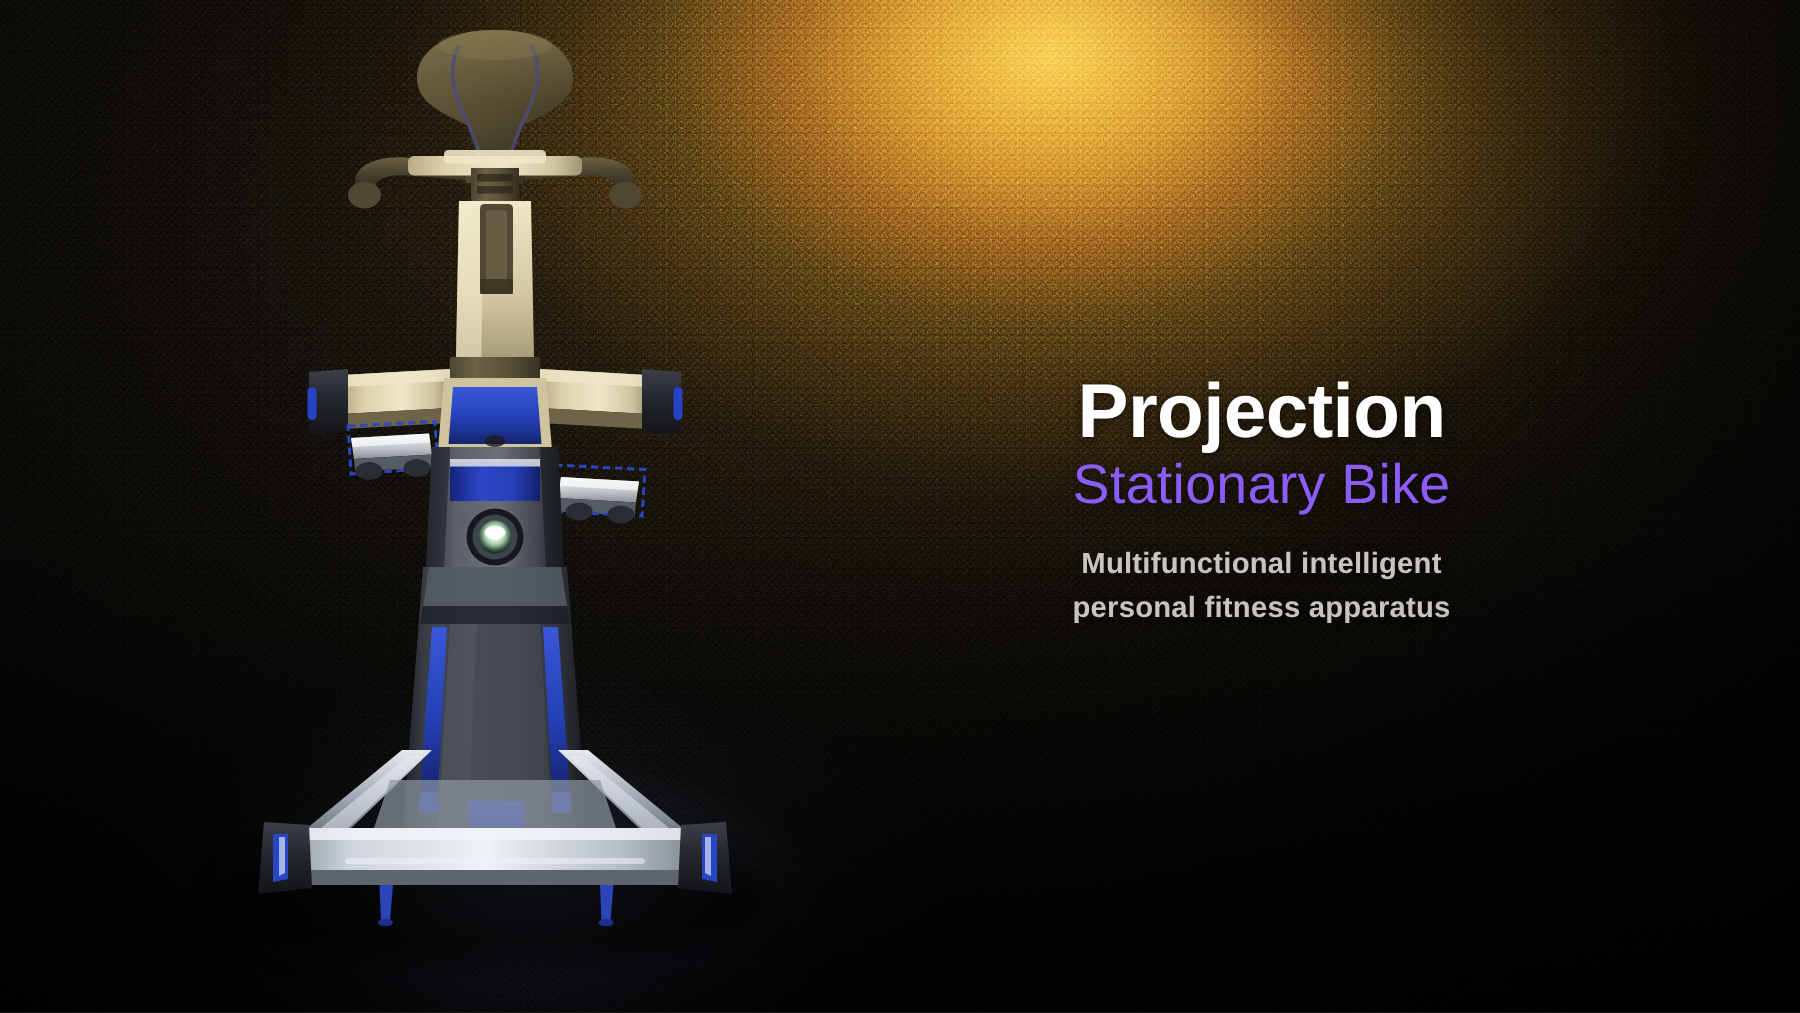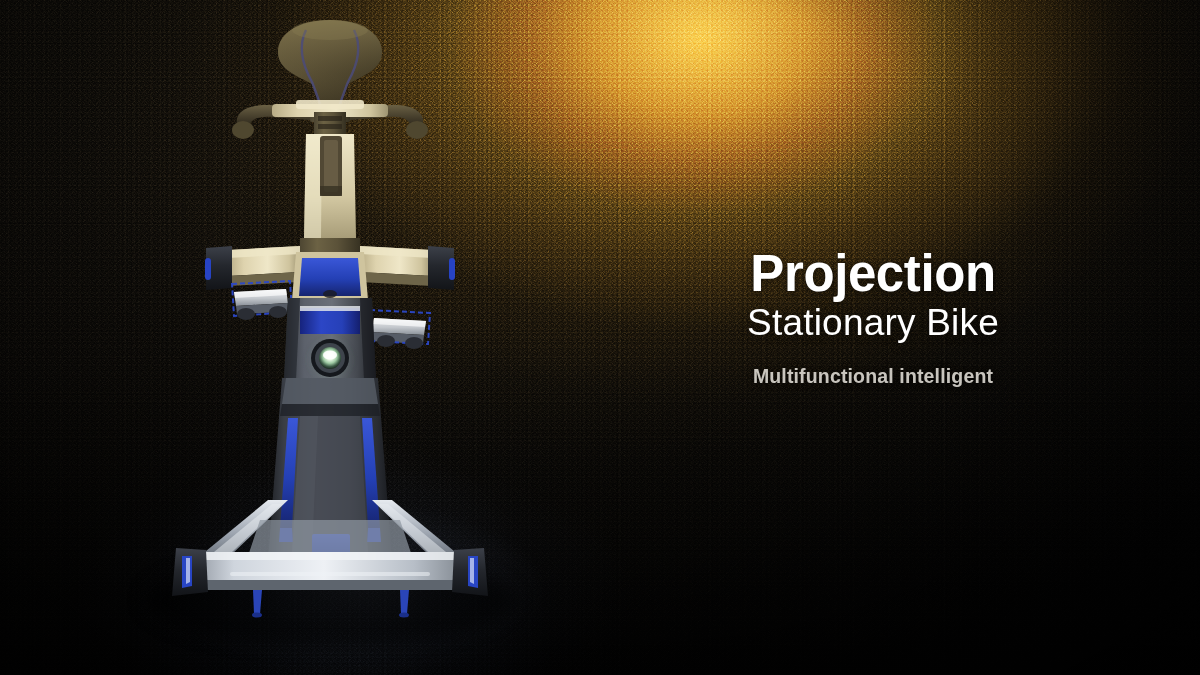--- a/index.html
+++ b/index.html
@@ -93,38 +93,38 @@
         rgba(120,146,200,0.15) 35%,
         rgba(48,62,95,0.05) 68%,
         rgba(0,0,0,0) 100%);
     mix-blend-mode:screen;
     pointer-events:none;
   }
 
   
   .copy {
     position:absolute;
-    left:708px; top:248px;
+    left:676px; top:248px;
     width:330px;
     text-align:center;
   }
   .headline {
     font-size:51px;
     font-weight:bold;
     letter-spacing:-0.4px;
     line-height:1.0;
     color:#ffffff;
     text-shadow:0 2px 9px rgba(0,0,0,0.55), 0 0 2px rgba(0,0,0,0.4);
   }
   .subhead {
     font-size:37px;
     font-weight:400;
     letter-spacing:0.2px;
     line-height:1.12;
-    color:#ffffff;
+    color:#8b5cf6;
     margin-top:3px;
     text-shadow:0 2px 9px rgba(0,0,0,0.55);
   }
   .tagline {
     margin-top:19px;
     font-size:19.5px;
     font-weight:700;
     line-height:1.45;
     color:rgba(247,244,236,0.80);
     letter-spacing:0.15px;
@@ -391,16 +391,17 @@
       <ellipse cx="257" cy="615" rx="5" ry="2.5" fill="#1a2f8a"></ellipse>
       <ellipse cx="404" cy="615" rx="5" ry="2.5" fill="#1a2f8a"></ellipse>
     </g>
   </svg>
 
   <div class="copy">
     <div class="headline">Projection</div>
     <div class="subhead">Stationary Bike</div>
     <div class="tagline">
       <div>Multifunctional intelligent</div>
+      <div>personal fitness apparatus</div>
     </div>
   </div>
 
 </div>
 
 </body></html>

